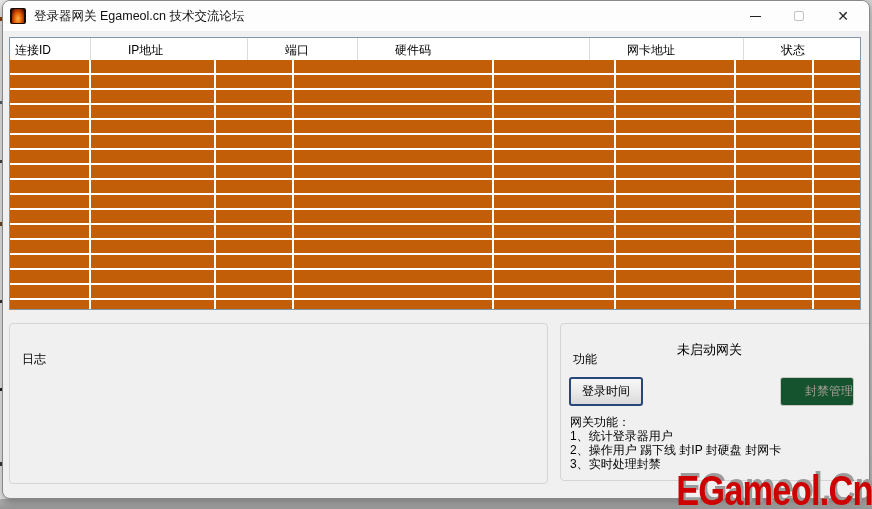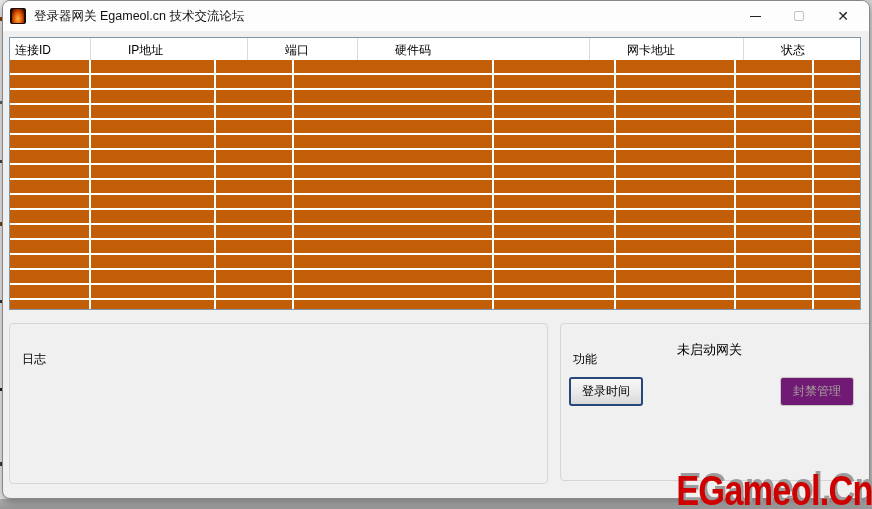--- a/index.html
+++ b/index.html
@@ -62,21 +62,21 @@
   .port-input { position:absolute; left:8px; top:14px; width:87px; height:21px;
     border:1px solid #5c8cc2; font-size:12px; padding:0 3px; background:#fff; color:#000;
     font-family:"Liberation Sans", sans-serif; outline:none; }
   .status-text { position:absolute; left:116px; top:17px; font-size:13px; color:#000; white-space:nowrap; }
   .btn { position:absolute; top:53px; width:74px; height:29px; font-size:12px; color:#000;
     border:2px solid #27477b; border-radius:3px;
     background:linear-gradient(#f7f7f7, #e9e9e9 55%, #d9d9d9); cursor:default;
     font-family:"Liberation Sans", sans-serif; }
   .btn-start { left:8px; }
   .btn-stop  { left:117px; width:75px; }
-  .btn-ban   { left:219px; border:1px solid #c9c9c3; background:#701a75; color:#a79f99; }
+  .btn-ban   { left:219px; border:1px solid #c9c9c3; background:#14532d; color:#a79f99;text-align:right; }
   .features { position:absolute; left:9px; top:91px; font-size:12px; color:#000; line-height:14px;
     white-space:nowrap; }
 
   
   .watermark { position:absolute; right:-1px; top:466px; font-size:43px; font-weight:bold;
     color:#ce0000; text-shadow:3px -3px 0 #9b9b9b; letter-spacing:-1px;
     transform:scaleX(.8); transform-origin:100% 0; white-space:nowrap; z-index:50; }
 </style>
 </head>
 <body>
@@ -298,17 +298,23 @@
 
   <div class="groupbox log-group">
     <span class="group-label">日志</span>
   </div>
 
   <div class="groupbox fn-group">
     <span class="group-label">功能</span>
     <div class="status-text">未启动网关</div>
     <button class="btn btn-start">登录时间</button>
     <button class="btn btn-ban" disabled="">封禁管理</button>
+    <div class="features">
+      <div>网关功能：</div>
+      <div>1、统计登录器用户</div>
+      <div>2、操作用户 踢下线 封IP 封硬盘 封网卡</div>
+      <div>3、实时处理封禁</div>
+    </div>
   </div>
 
 </div>
 
 <div class="watermark" style="color: rgb(206, 0, 0);">EGameol.Cn</div>
 
 </body></html>

